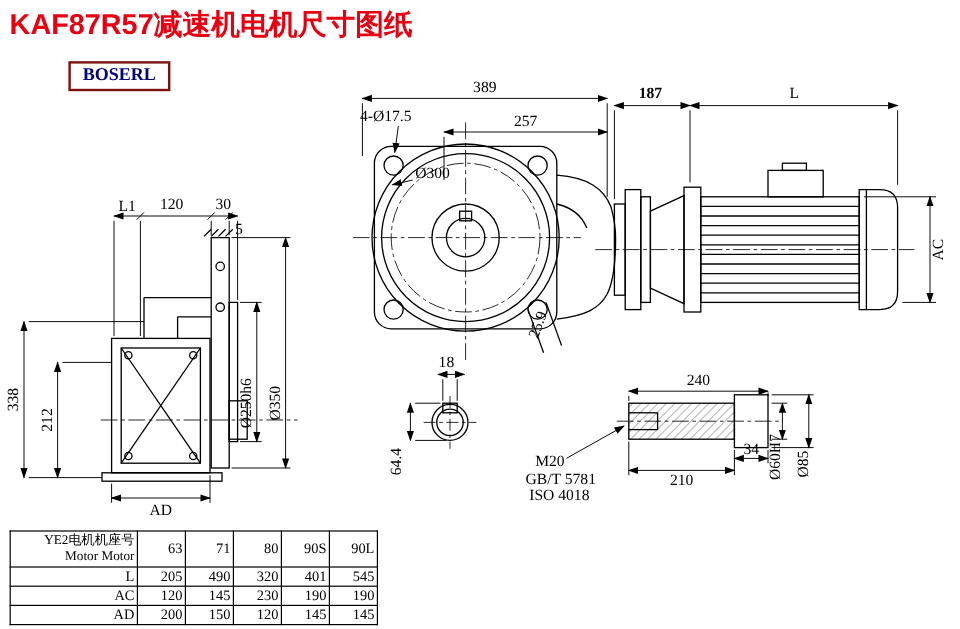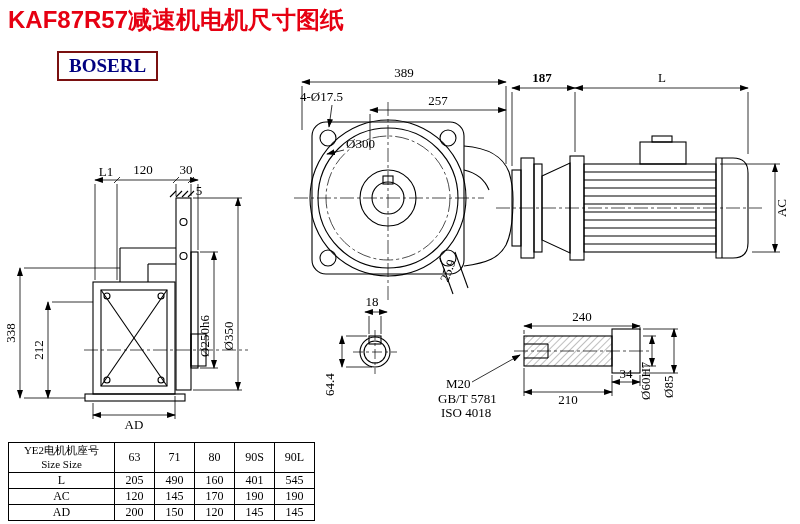--- a/index.html
+++ b/index.html
@@ -2,24 +2,24 @@
 <html><head>
 <meta charset="utf-8">
 <style>
   *{box-sizing:border-box;}
   html,body{margin:0;padding:0;}
   body{width:800px;height:524px;background:#ffffff;overflow:hidden;font-family:"Liberation Serif",serif;}
   .page{position:relative;width:724px;height:524px;background:#fff;}
   .title{position:absolute;left:8px;top:4px;font-family:"Liberation Sans",sans-serif;
          font-size:24px;font-weight:700;color:#e60012;white-space:nowrap;}
   .logo{position:absolute;left:57px;top:51px;padding:2px 10px;border:2px solid #7a1010;
-        color:#000080;font-weight:700;font-size:19px;font-family:"Liberation Serif",serif;background:#fff;}
+        color:#000080;font-weight:700;font-size:15px;font-family:"Liberation Serif",serif;background:#fff;}
   svg.drawing{position:absolute;left:0;top:0;}
   svg.drawing text{font-family:"Liberation Serif",serif;font-size:13px;fill:#000;stroke:none;}
-  table.size{position:absolute;left:8px;top:442px;border-collapse:collapse;text-align:center;
+  table.size{position:absolute;left:8px;top:442px;border-collapse:collapse;text-align:right;
              color:#000;font-size:12px;table-layout:fixed;background:#fff;}
   table.size th,table.size td{border:1px solid #000;padding:0 2px;}
   table.size th{width:106px;font-weight:400;font-size:11px;line-height:1.25;height:30px;}
   table.size td{height:16px;}
   table.size td.val{width:40px;}
 </style>
 </head>
 <body>
 
 <div class="page">
@@ -229,41 +229,41 @@
     <text x="446" y="388" text-anchor="start">M20</text>
     <text x="438" y="403" text-anchor="start">GB/T 5781</text>
     <text x="441" y="417" text-anchor="start">ISO 4018</text>
   </svg>
 
   <table class="size">
     <tbody>
       <tr>
         <th>
           <span>YE2电机机座号</span><br>
-          <span>Size Size</span>
+          <span>Motor Motor</span>
         </th>
         <td class="val">63</td>
         <td class="val">71</td>
         <td class="val">80</td>
         <td class="val">90S</td>
         <td class="val">90L</td>
       </tr>
       <tr>
         <td>L</td>
         <td class="val">205</td>
         <td class="val">490</td>
-        <td class="val">160</td>
+        <td class="val">320</td>
         <td class="val">401</td>
         <td class="val">545</td>
       </tr>
       <tr>
         <td>AC</td>
         <td class="val">120</td>
         <td class="val">145</td>
-        <td class="val">170</td>
+        <td class="val">230</td>
         <td class="val">190</td>
         <td class="val">190</td>
       </tr>
       <tr>
         <td>AD</td>
         <td class="val">200</td>
         <td class="val">150</td>
         <td class="val">120</td>
         <td class="val">145</td>
         <td class="val">145</td>

